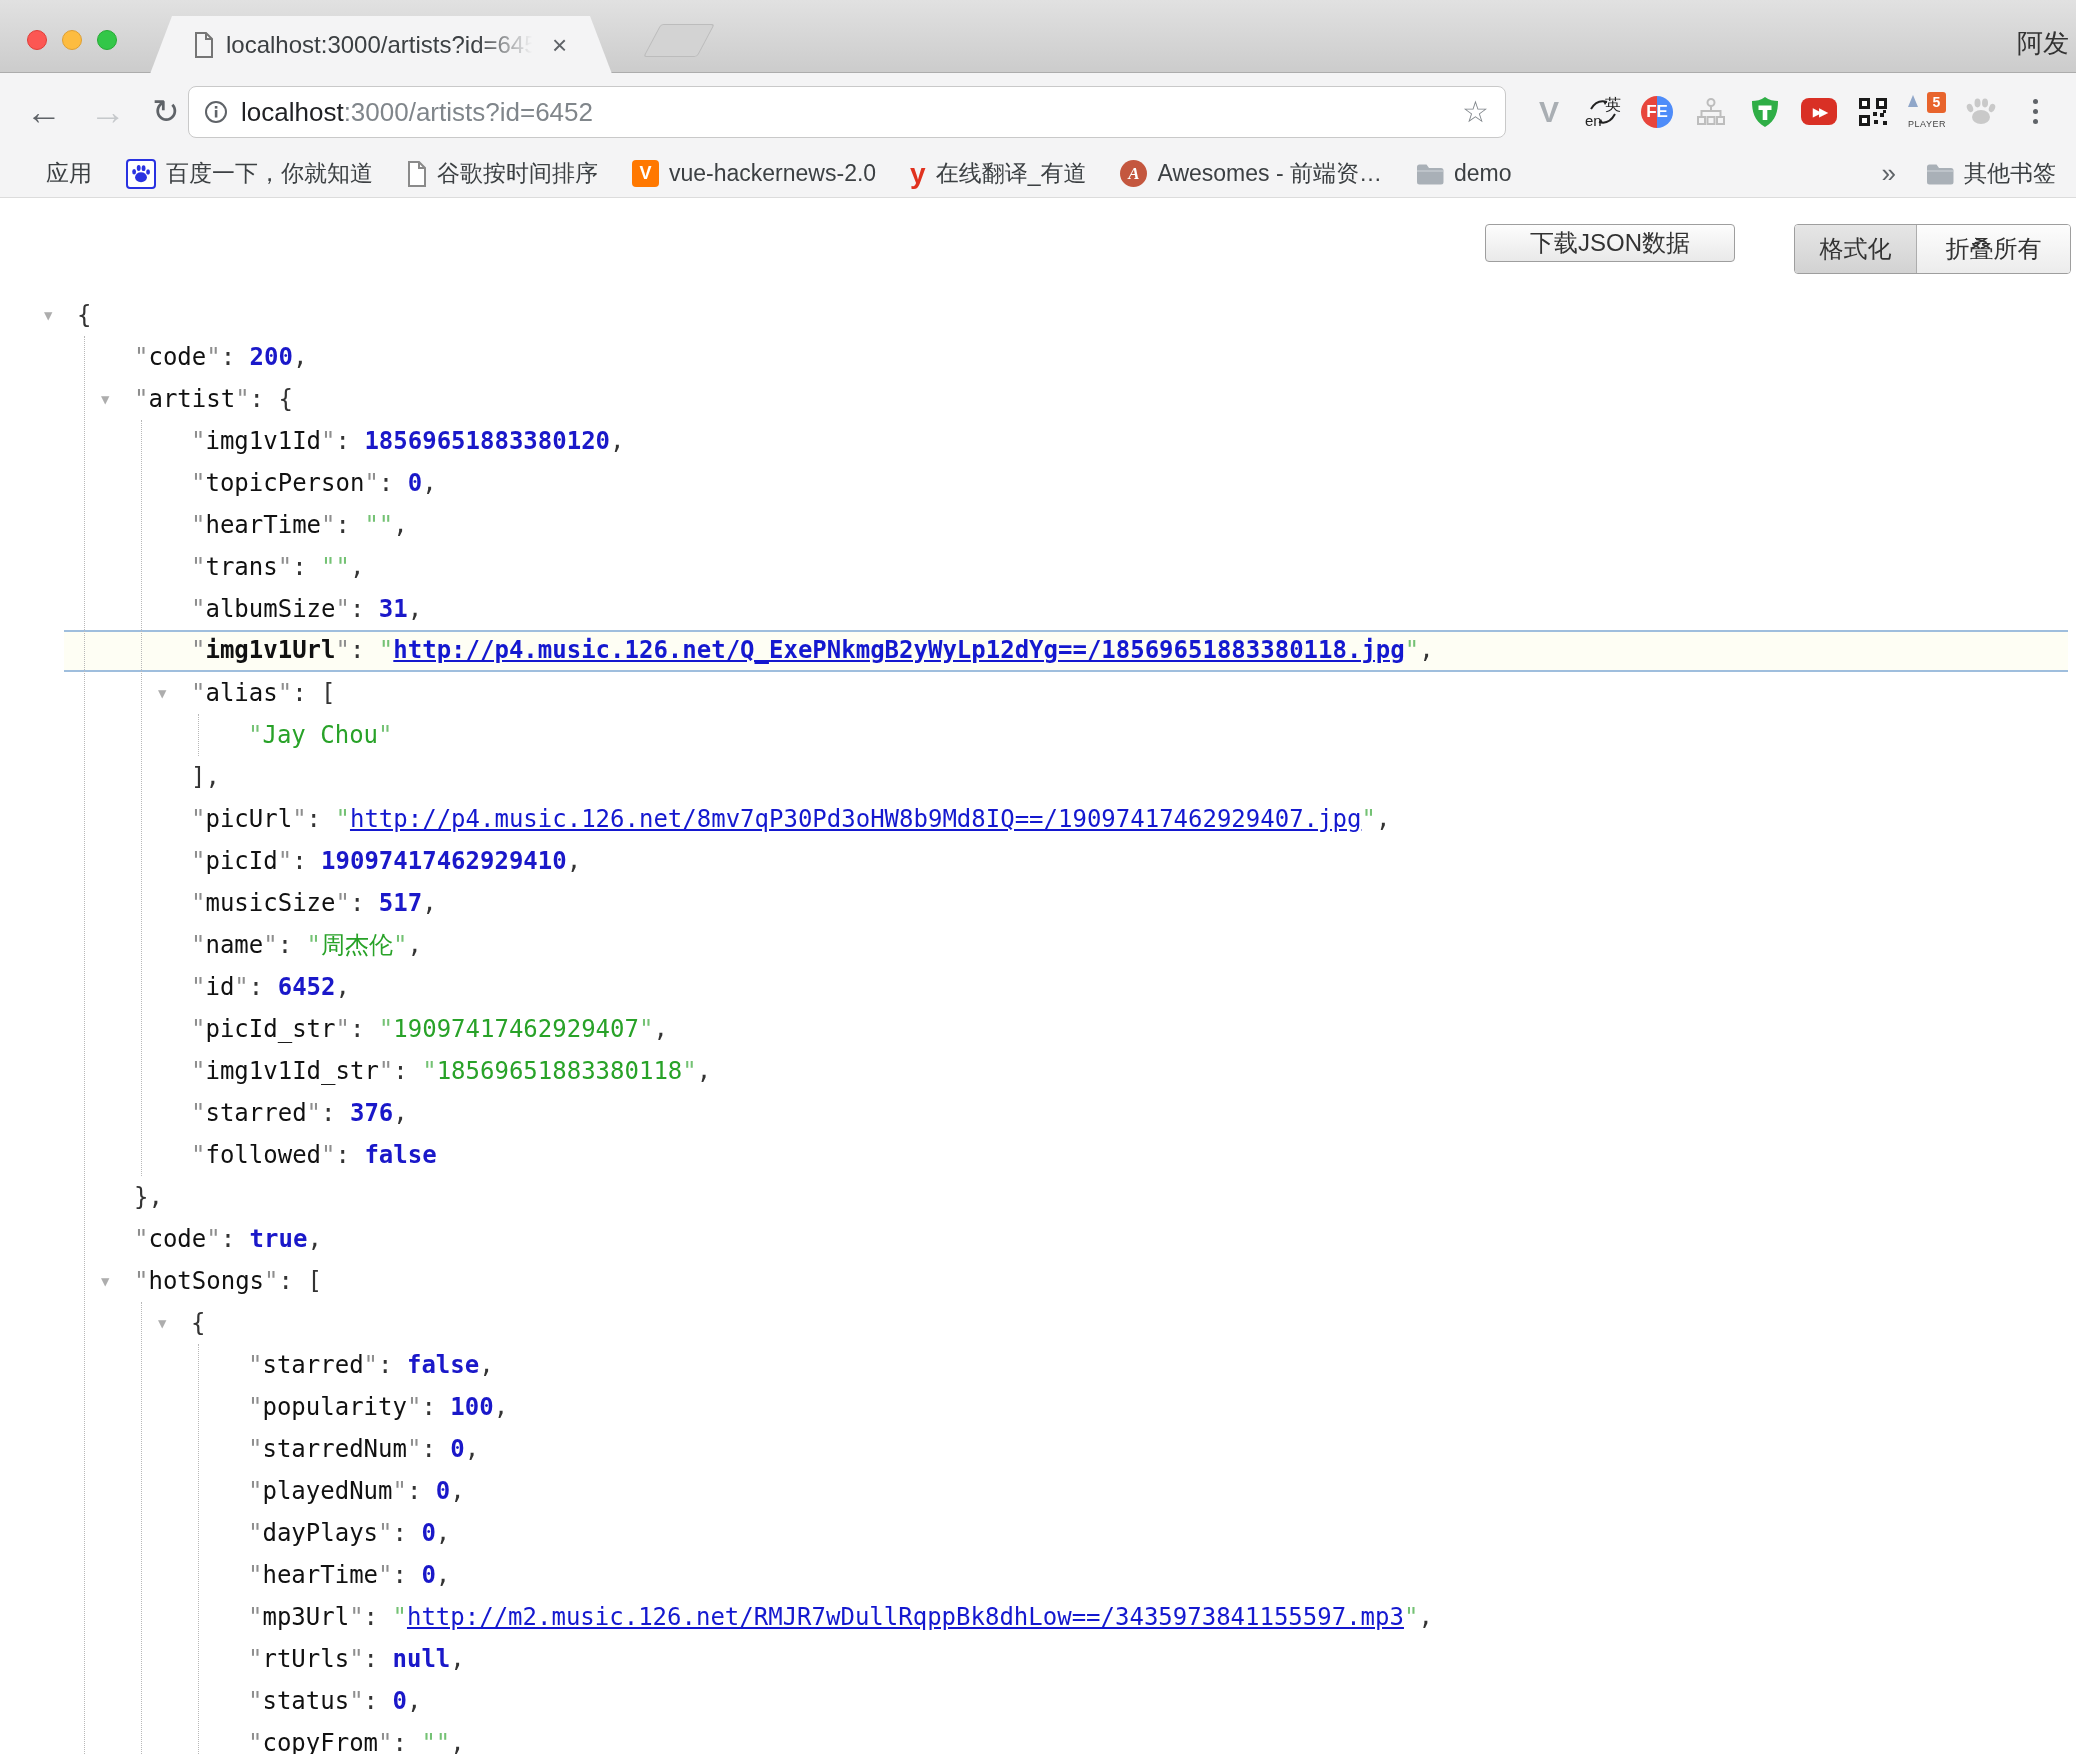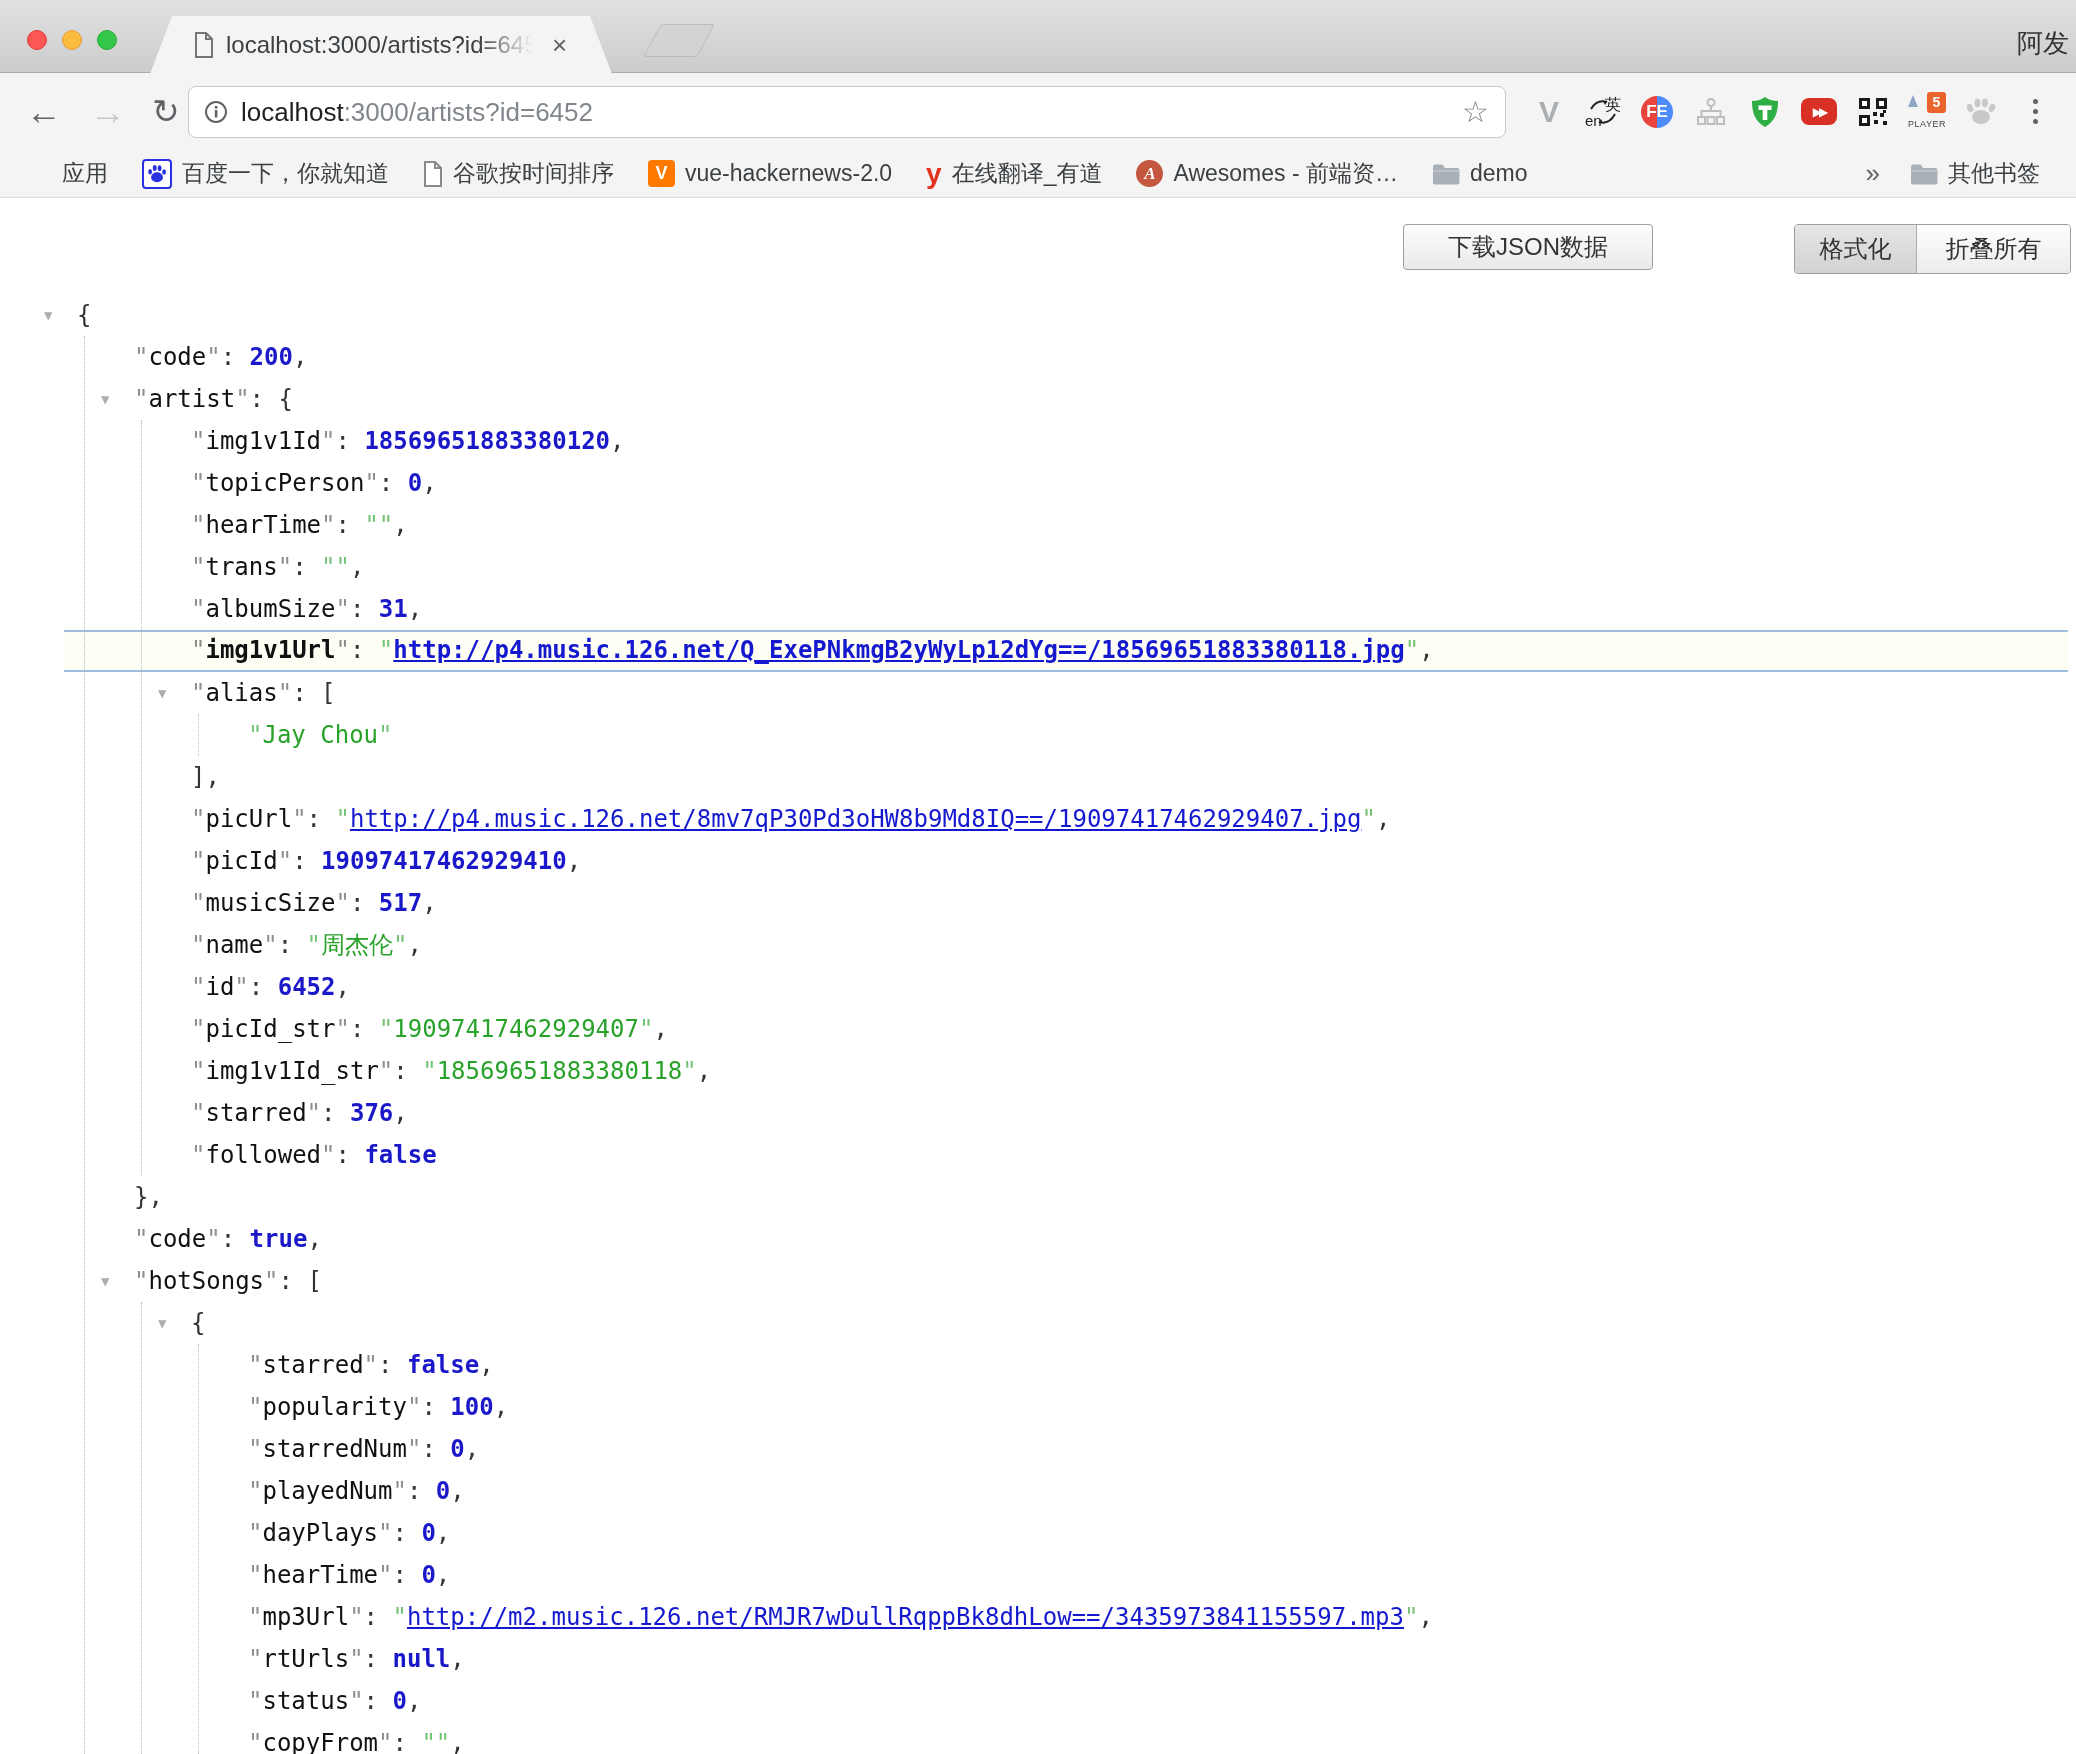--- a/index.html
+++ b/index.html
@@ -43,29 +43,29 @@
   .url-text { font-size:26px; white-space:nowrap; overflow:hidden; }
   .url-host { color:#202124; }
   .url-path { color:#80868B; }
   .url-star { margin-left:auto; font-size:30px; color:#80868B; line-height:1; }
   .extbar { position:absolute; left:1522px; top:0; height:77px; display:flex; align-items:center; }
   .ext { width:54px; height:56px; display:flex; align-items:center; justify-content:center;
     position:relative; }
 
   
   .bookmarks { position:absolute; top:150px; left:0; right:0; height:48px; background:#F4F4F5;
-    border-bottom:1px solid #DCDCDC; display:flex; align-items:center; padding:0 36px; }
+    border-bottom:1px solid #DCDCDC; display:flex; align-items:center; padding:0 20px; }
   .bm-item { display:flex; align-items:center; margin-right:34px; white-space:nowrap; }
   .bm-item .bm-ico { display:flex; align-items:center; margin-right:10px; }
   .bm-label { font-size:23px; color:#3C4043; }
   .bm-right { margin-left:auto; display:flex; align-items:center; }
   .bm-chevron { font-size:26px; color:#5F6368; margin-right:30px; }
 
   
-  .btn-download { position:absolute; left:1403px; top:224px; width:250px; height:46px;
+  .btn-download { position:absolute; left:1485px; top:224px; width:250px; height:38px;
     background:linear-gradient(#FDFDFD,#E9E9E9); border:1px solid #9E9E9E; border-radius:4px;
     font-size:24px; color:#333; display:flex; align-items:center; justify-content:center; }
   .segmented { position:absolute; left:1794px; top:224px; height:50px; display:flex;
     border:1px solid #9E9E9E; border-radius:4px; overflow:hidden; }
   .seg-btn { height:100%; display:flex; align-items:center; justify-content:center;
     font-size:24px; color:#333; }
   .seg-format { width:122px; background:linear-gradient(#E6E6E6,#D2D2D2);
     border-right:1px solid #ADADAD; }
   .seg-collapse { width:153px; background:linear-gradient(#FDFDFD,#ECECEC); }
 

